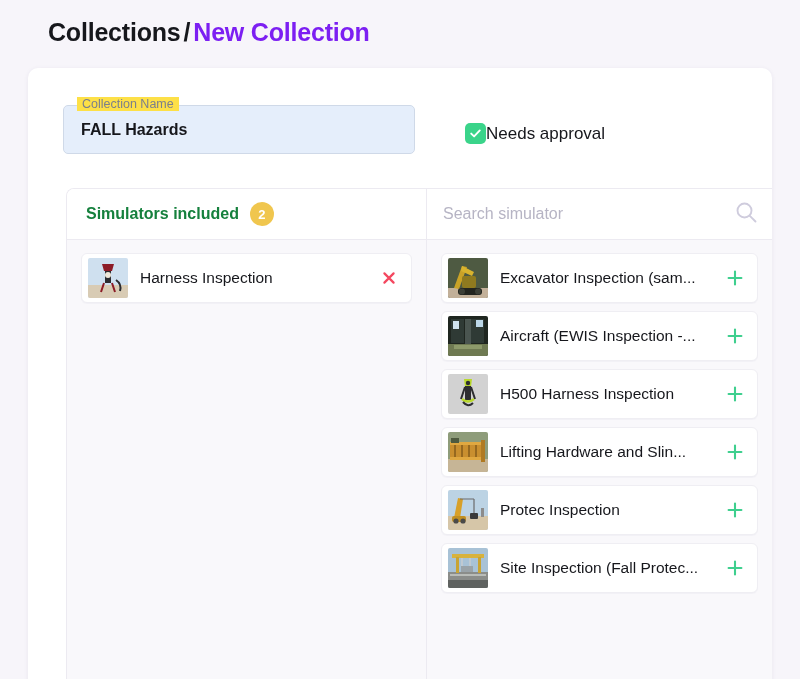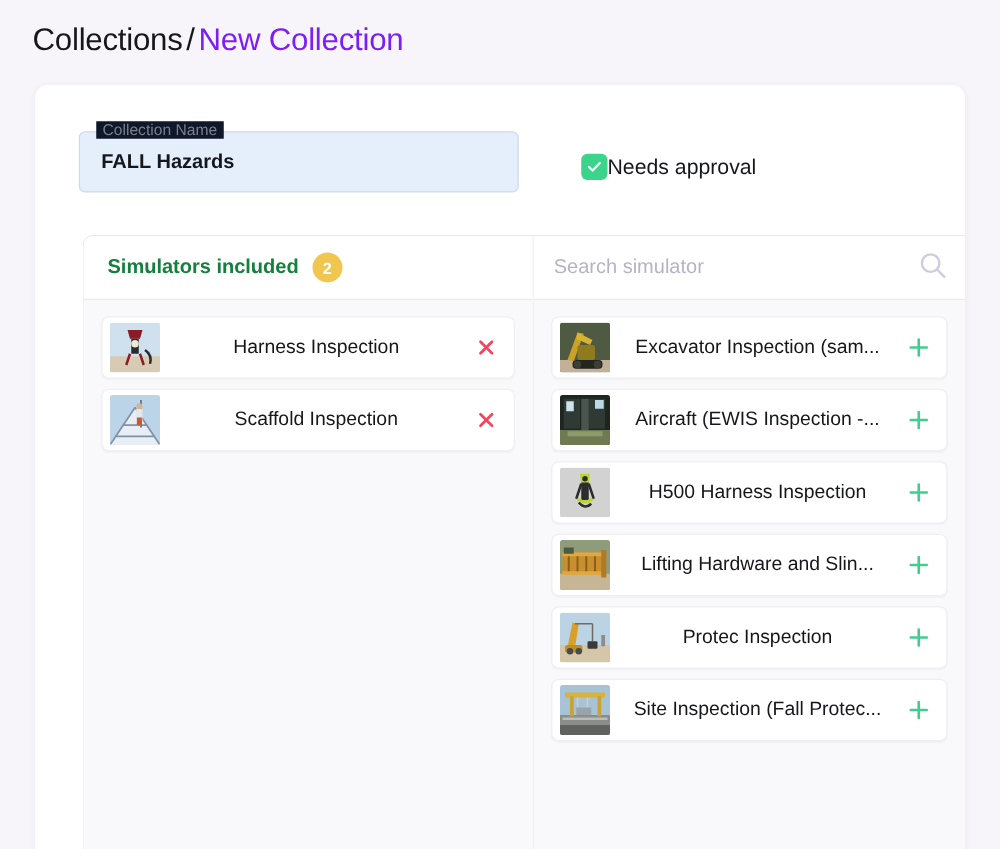--- a/index.html
+++ b/index.html
@@ -9,23 +9,23 @@
     overflow: hidden;
   }
   body {
     background: #f7f5fa;
     font-family: "Liberation Sans", "DejaVu Sans", sans-serif;
     -webkit-font-smoothing: antialiased;
   }
 
   
   .breadcrumb {
-    padding: 17px 0 0 26px;
+    padding: 17px 0 0 48px;
     font-size: 25px;
-    font-weight: normal;
+    font-weight: bold;
     letter-spacing: -0.2px;
     line-height: 30px;
     white-space: nowrap;
   }
   .crumb-root { color: #16171c; }
   .crumb-sep  { color: #16171c; margin: 0 3px; }
   .crumb-current { color: #7c1ff2; }
 
   
   .card {
@@ -51,21 +51,21 @@
     left: 35px; top: 37px;
     width: 352px; height: 49px;
     background: #e5eefb;
     border: 1px solid #cfd9e8;
     border-radius: 5px;
   }
   .name-field .legend {
     position: absolute;
     left: 13px; top: -9px;
     padding: 0 5px;
-    background: #0f172a;
+    background: #fde047;
     font-size: 12.5px;
     color: #7b7f8c;
     line-height: 14px;
     white-space: nowrap;
   }
   .name-field .value {
     position: absolute;
     left: 17px; top: 13px;
     font-size: 16px;
     font-weight: bold;
@@ -180,21 +180,20 @@
   }
   .thumb svg { display: block; }
   .sim-label {
     flex: 1;
     font-size: 15.5px;
     color: #16171c;
     white-space: nowrap;
     overflow: hidden;
     text-overflow: clip;
     line-height: 20px;
-    text-align: center;
   }
   .act-btn {
     flex: none;
     width: 22px; height: 22px;
     display: flex;
     align-items: center;
     justify-content: center;
     cursor: pointer;
   }
   .act-btn svg { display: block; }
@@ -247,39 +246,20 @@
             </svg>
           </span>
           <span class="sim-label">Harness Inspection</span>
           <span class="act-btn">
             <svg width="16" height="16" viewBox="0 0 16 16">
               <path d="M3.4 3.4 L12.6 12.6 M12.6 3.4 L3.4 12.6" stroke="#f4475f" stroke-width="2.2" stroke-linecap="round"></path>
             </svg>
           </span>
         </div>
 
-        <div class="sim-row">
-          <span class="thumb">
-            <svg width="40" height="40" viewBox="0 0 40 40">
-              <rect width="40" height="40" fill="#bcd4e8"></rect>
-              <path d="M0 40 L20 10 L40 40 Z" fill="#e8eef3"></path>
-              <path d="M0 40 L20 10 M20 10 L40 40 M4 33 h32 M10 24 h20" stroke="#7f93a8" stroke-width="1.4" fill="none"></path>
-              <rect x="24" y="4" width="1.6" height="22" fill="#6b7f93"></rect>
-              <rect x="21" y="11" width="5" height="9" fill="#e4e8ec"></rect>
-              <circle cx="23.5" cy="9" r="2.4" fill="#d8b48c"></circle>
-              <rect x="21.5" y="18" width="4" height="6" fill="#c45a33"></rect>
-            </svg>
-          </span>
-          <span class="sim-label">Scaffold Inspection</span>
-          <span class="act-btn">
-            <svg width="16" height="16" viewBox="0 0 16 16">
-              <path d="M3.4 3.4 L12.6 12.6 M12.6 3.4 L3.4 12.6" stroke="#f4475f" stroke-width="2.2" stroke-linecap="round"></path>
-            </svg>
-          </span>
-        </div>
 
       </div>
     </div>
 
     <div class="panel panel-right">
       <div class="panel-head panel-head-right">
         <span class="search-placeholder" placeholder="Search simulator">Search simulator</span>
         <span class="search-icon">
           <svg width="24" height="24" viewBox="0 0 24 24">
             <circle cx="10.5" cy="10.5" r="7" fill="none" stroke="#cfccdd" stroke-width="1.9"></circle>

